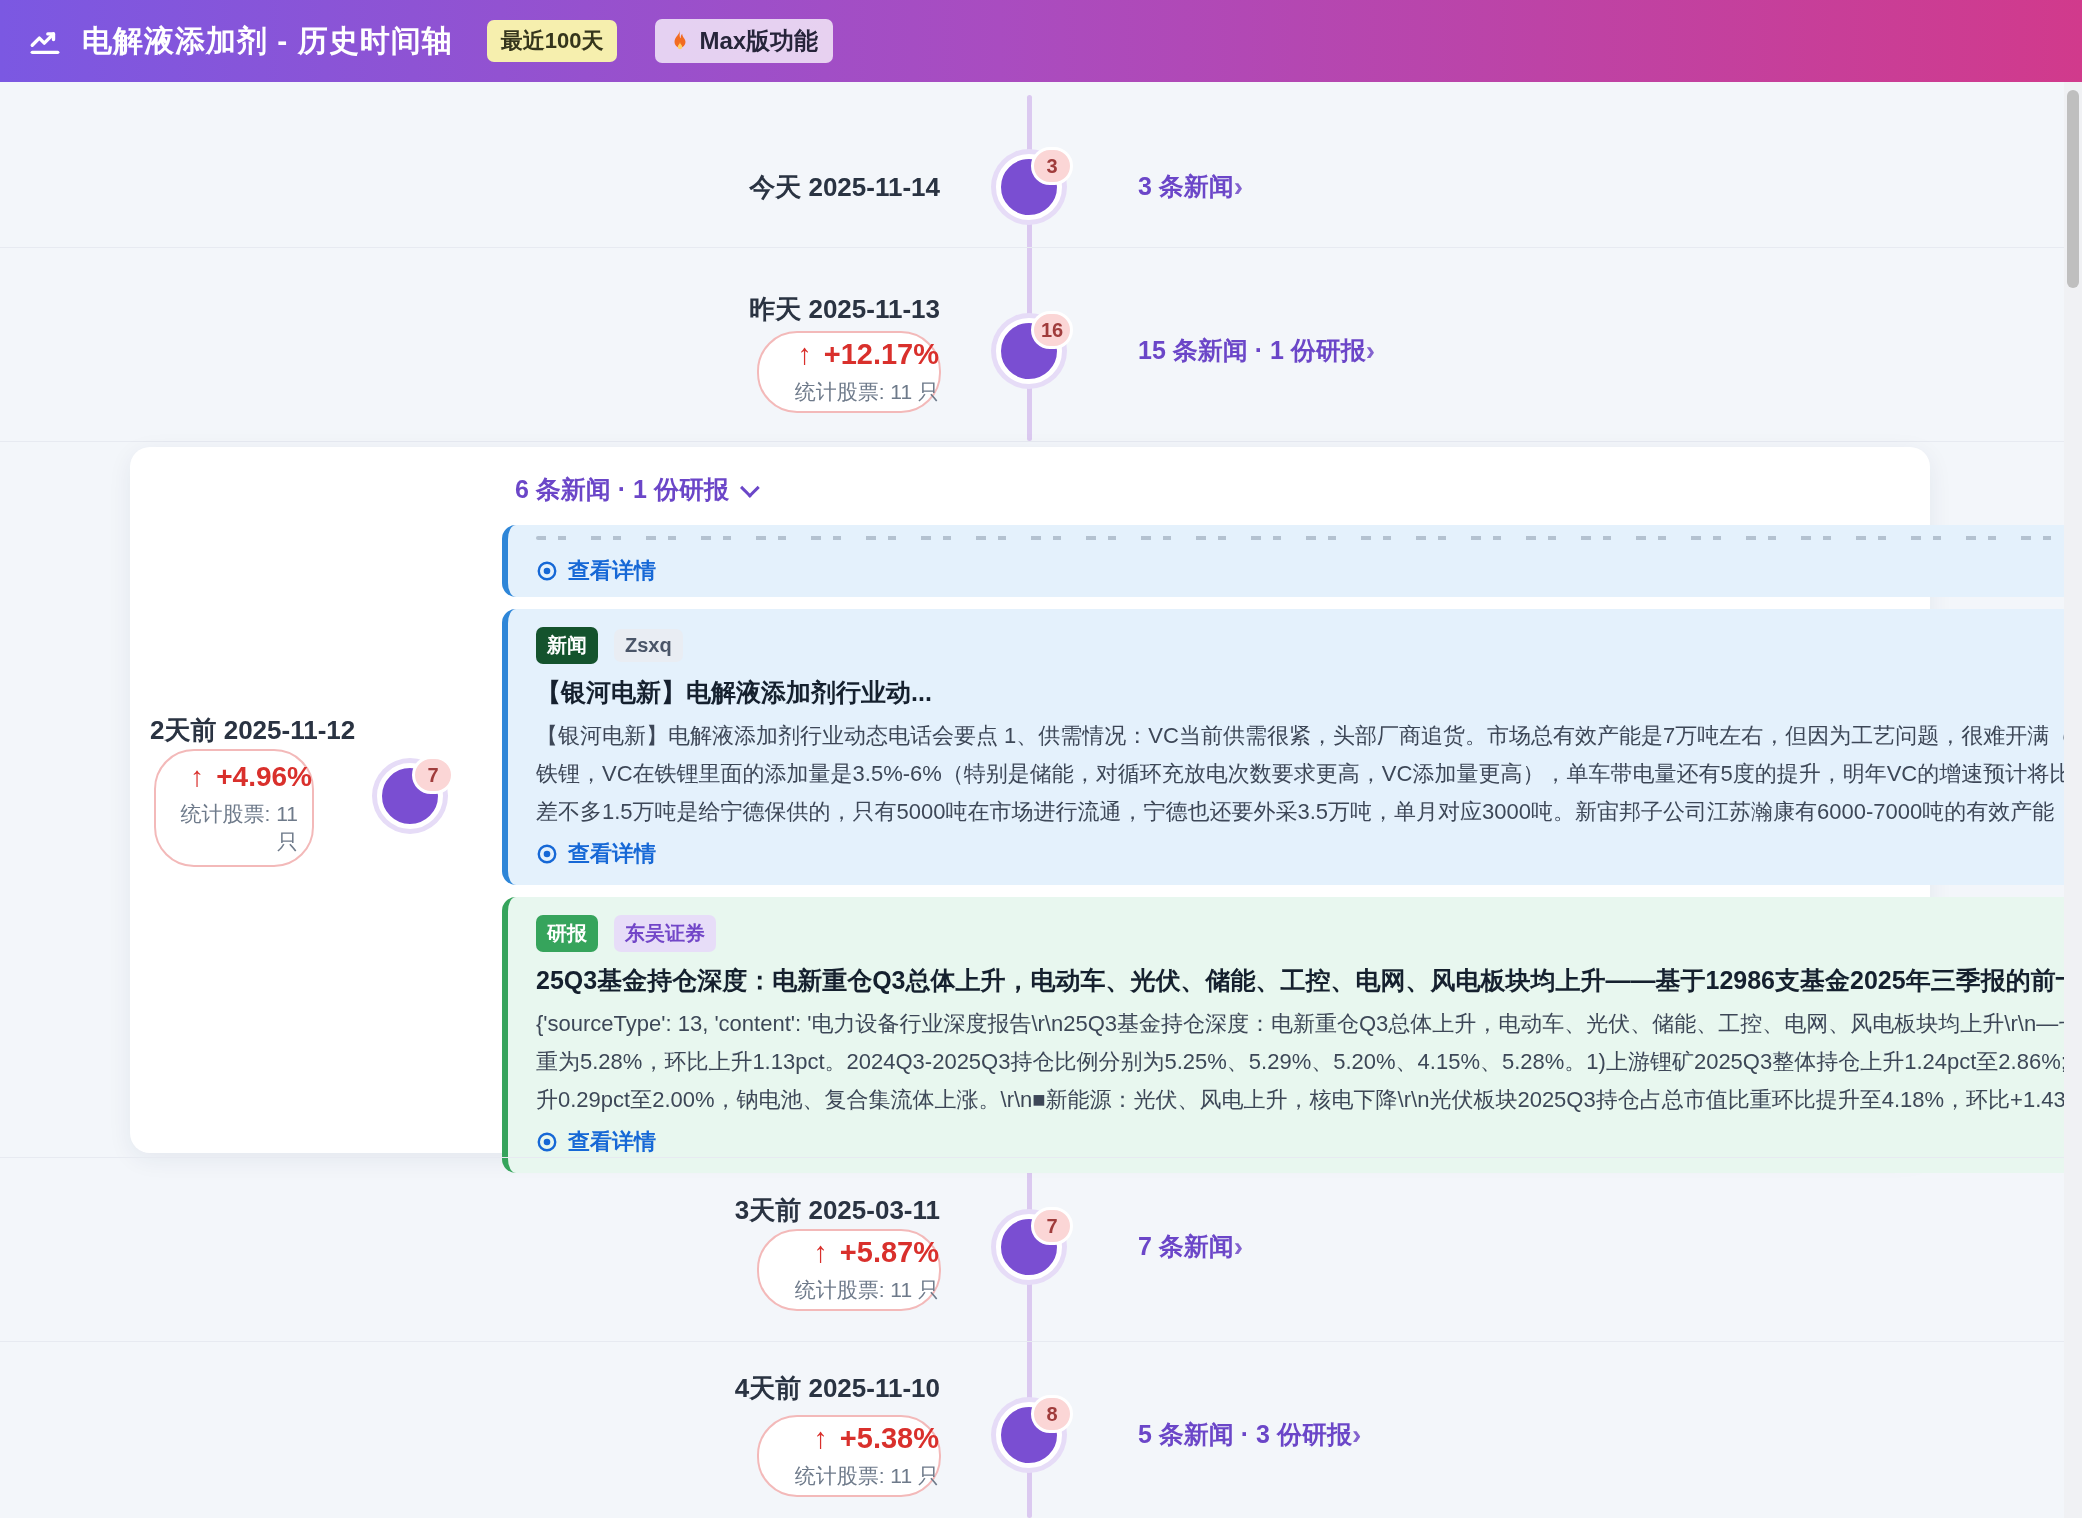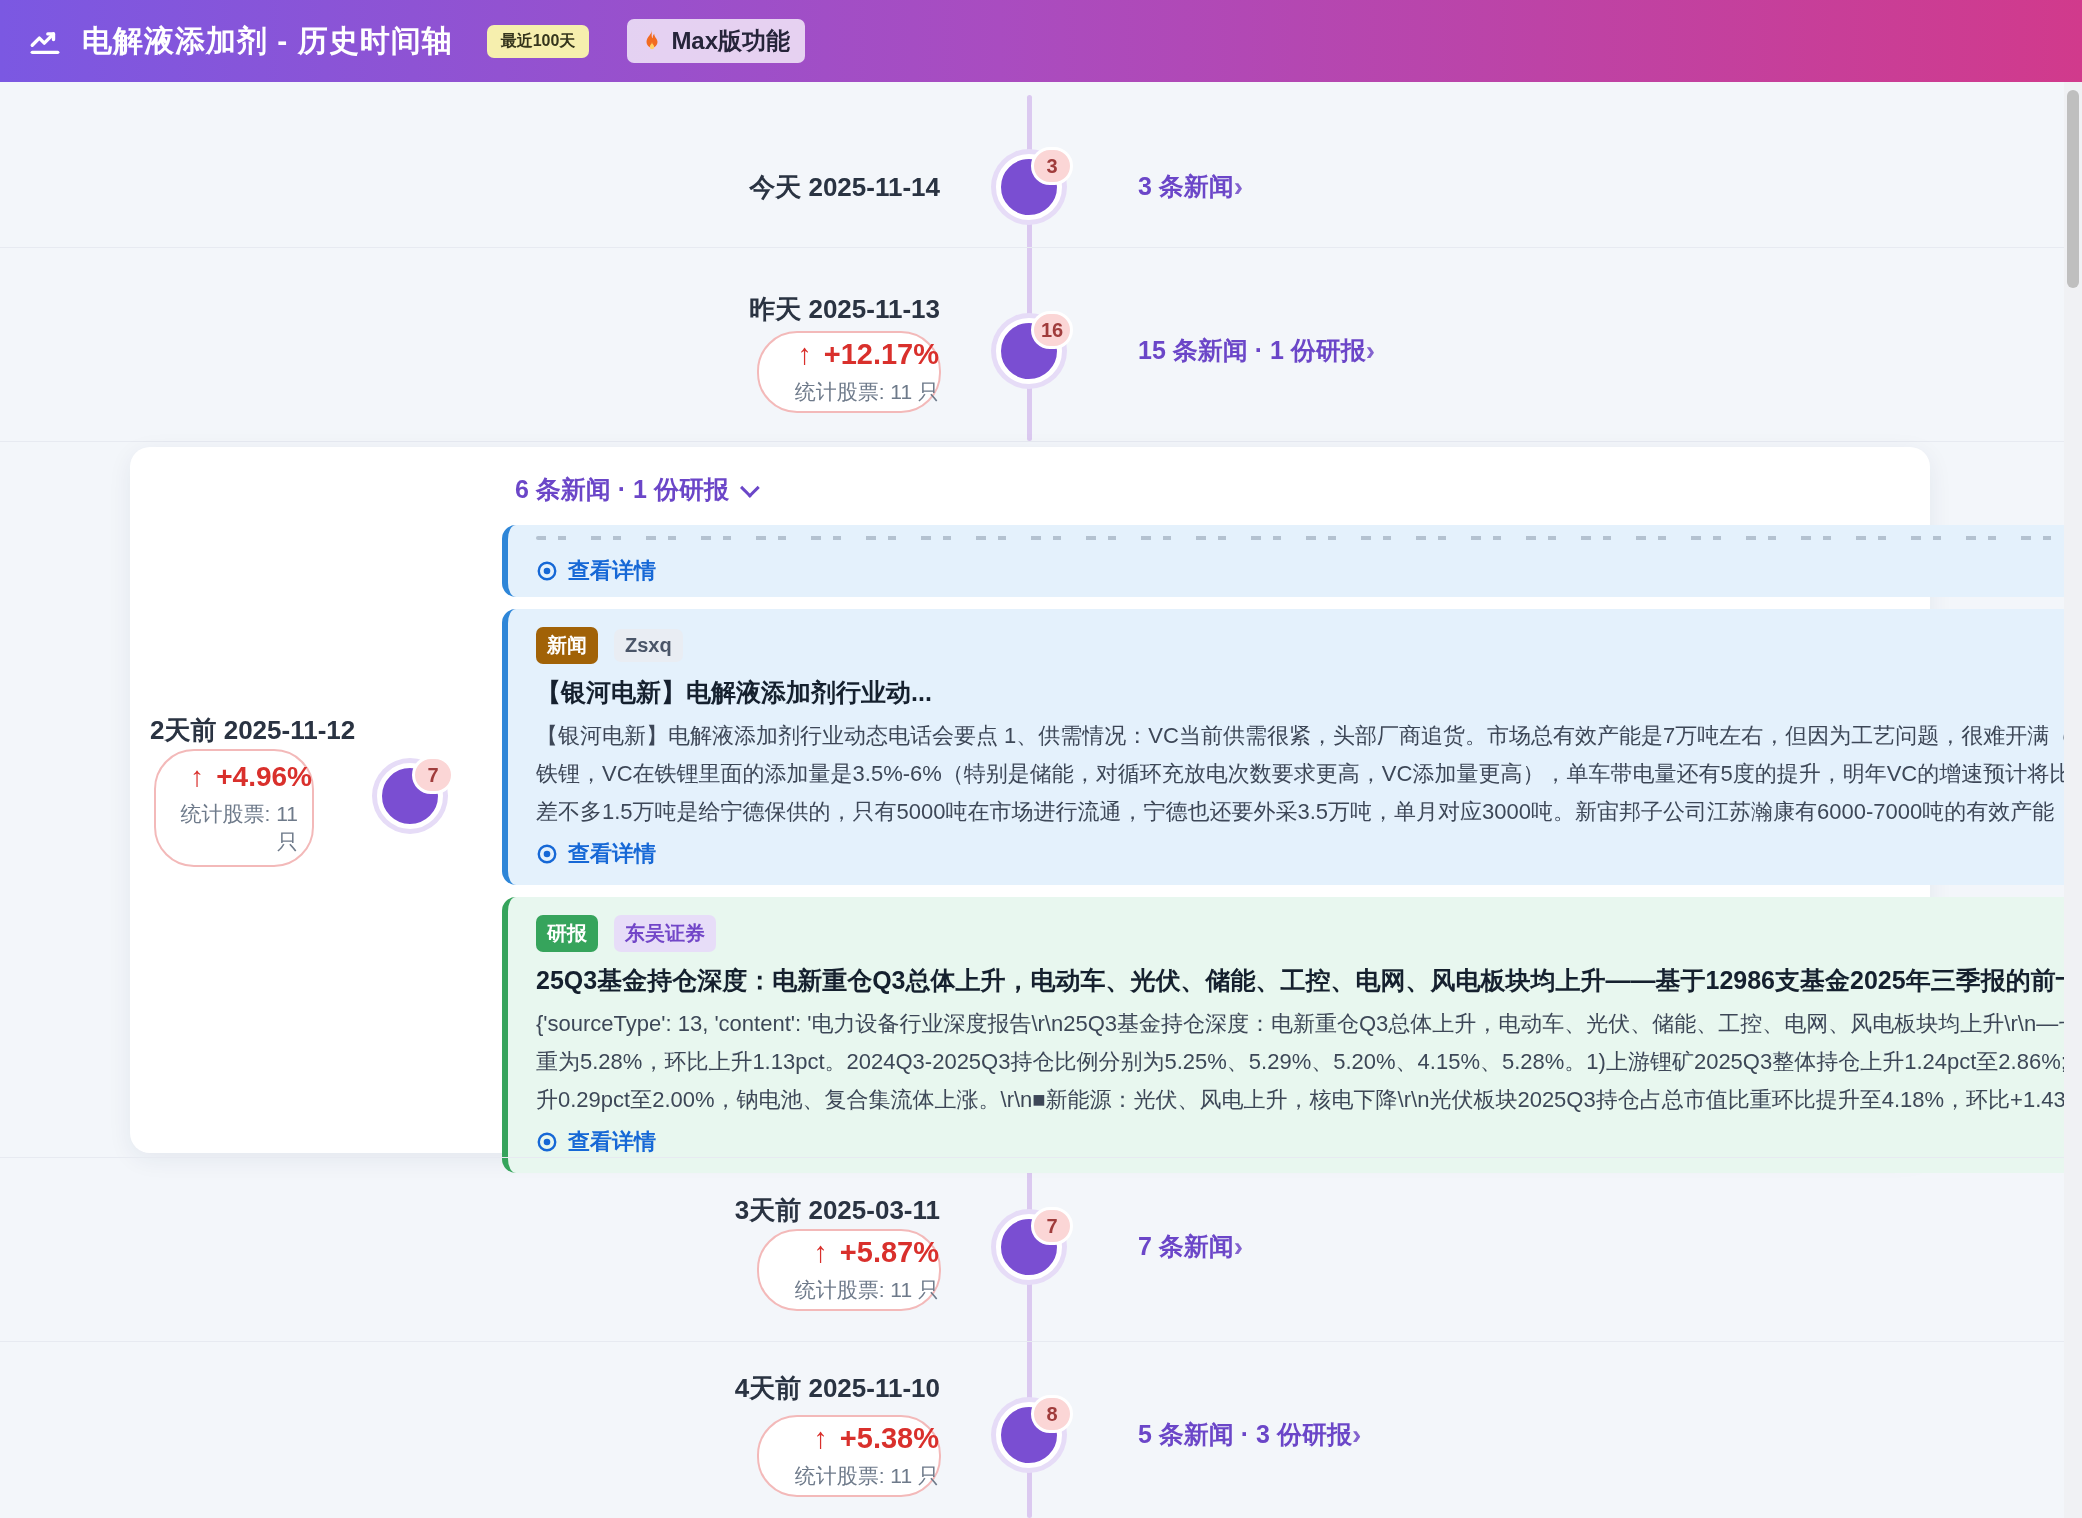--- a/index.html
+++ b/index.html
@@ -10,21 +10,21 @@
     color:#2a3342;
   }
   
   .header{
     height:82px;display:flex;align-items:center;
     background:linear-gradient(90deg,#7b58e2 0%,#a94cc0 48%,#d13a8c 100%);
     padding-left:26px;box-sizing:border-box;position:relative;z-index:5;
   }
   .header-icon{width:38px;height:38px;display:flex;align-items:center;justify-content:center;}
   .header-title{color:#fff;font-size:30px;font-weight:bold;margin-left:18px;letter-spacing:1px;}
-  .badge-yellow{margin-left:34px;background:#f6efae;color:#35351c;font-size:16px;font-weight:bold;
+  .badge-yellow{margin-left:34px;background:#f6efae;color:#35351c;font-size:22px;font-weight:bold;
     padding:6px 14px;border-radius:7px;}
   .badge-max{margin-left:38px;background:rgba(255,255,255,0.74);color:#26243a;font-size:24px;font-weight:bold;
     padding:6px 15px;border-radius:7px;display:flex;align-items:center;gap:9px;}
   
   .content{position:absolute;top:82px;left:0;right:0;bottom:0;}
   .vline{position:absolute;left:1027px;width:5px;background:#dbc9f0;border-radius:3px;z-index:0;}
   .vline.seg1{top:13px;height:346px;}
   .vline.seg2{top:1075px;height:361px;}
   .row{position:absolute;left:0;width:2082px;box-sizing:border-box;}
   .row.sep{border-top:1px solid #e7eaf1;padding-left:24px;}
@@ -61,21 +61,21 @@
   .node3{left:247px;top:316px;}
   .cards{position:absolute;left:372px;top:78px;width:1650px;display:flex;flex-direction:column;gap:12px;}
   .card{border-radius:14px;padding:18px 28px 16px;box-sizing:border-box;}
   .card.blue{background:#e4f1fc;border-left:6px solid #2e86d8;}
   .card.green{background:#e8f7ef;border-left:6px solid #36a45c;}
   .card.clipped{padding:8px 28px 14px;height:72px;overflow:hidden;}
   .sliver{height:4px;margin-top:3px;width:99%;border-radius:2px;opacity:.6;
     background:repeating-linear-gradient(90deg,#93a2b3 0 10px,transparent 10px 22px,#93a2b3 22px 30px,transparent 30px 55px);}
   .tbadges{display:flex;gap:16px;align-items:center;}
   .tbadge{font-size:20px;font-weight:bold;padding:5px 11px;border-radius:7px;white-space:nowrap;}
-  .tbadge.news{background:#a16207;color:#fff;}
+  .tbadge.news{background:#14532d;color:#fff;}
   .tbadge.src{background:#e9edf3;color:#4a5568;}
   .tbadge.report{background:#36a45c;color:#fff;}
   .tbadge.srcpurple{background:#e7ddf8;color:#7246c8;}
   .card-title{margin-top:12px;font-size:25px;font-weight:bold;color:#15202e;
     white-space:nowrap;overflow:hidden;}
   .card-body{margin-top:8px;}
   .body-line{font-size:22px;color:#3d4757;line-height:38px;white-space:nowrap;overflow:hidden;}
   .view-details{display:flex;align-items:center;gap:10px;color:#1668d6;font-size:22px;
     font-weight:bold;margin-top:8px;cursor:pointer;}
   .card.clipped .view-details{margin-top:16px;}

